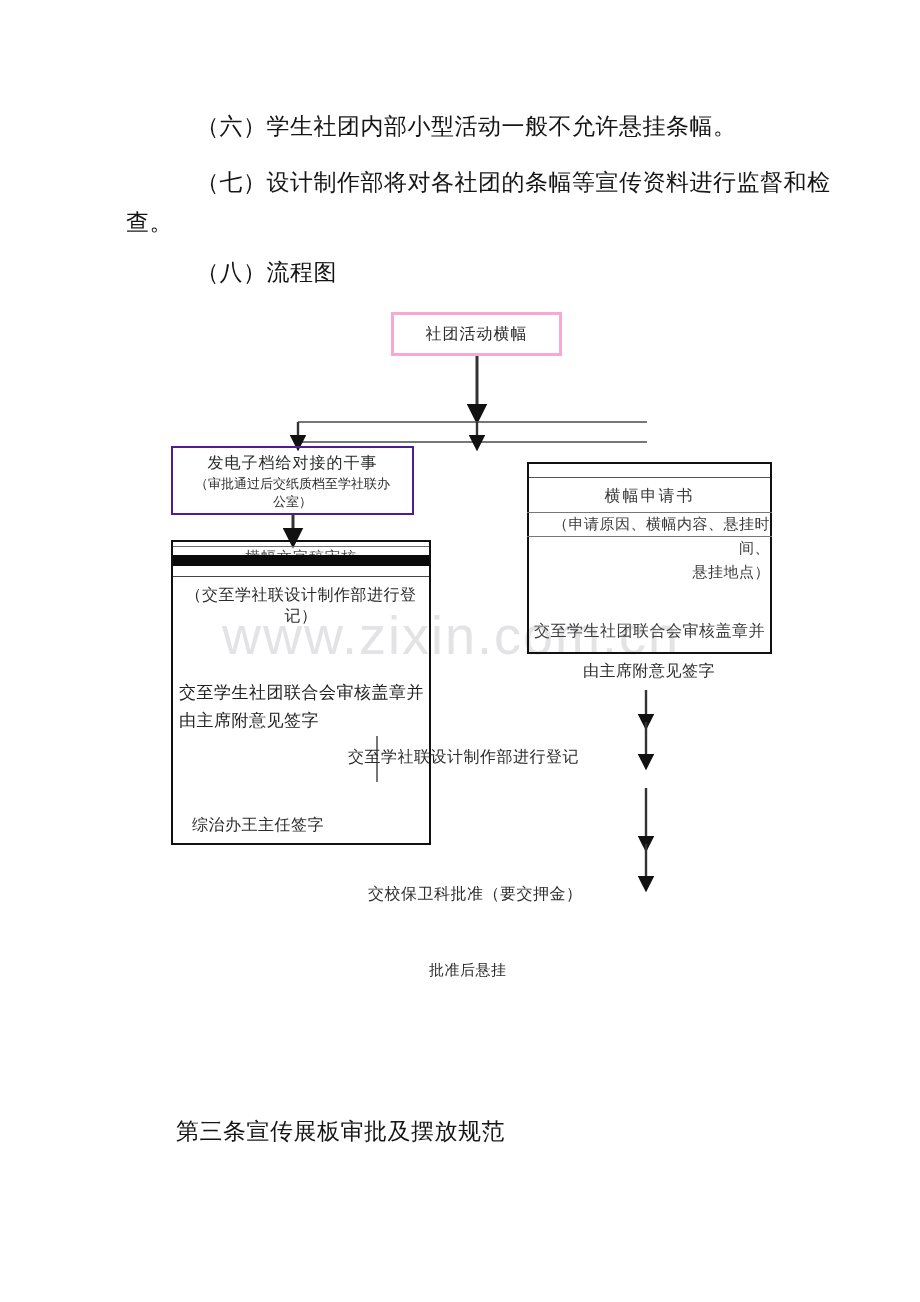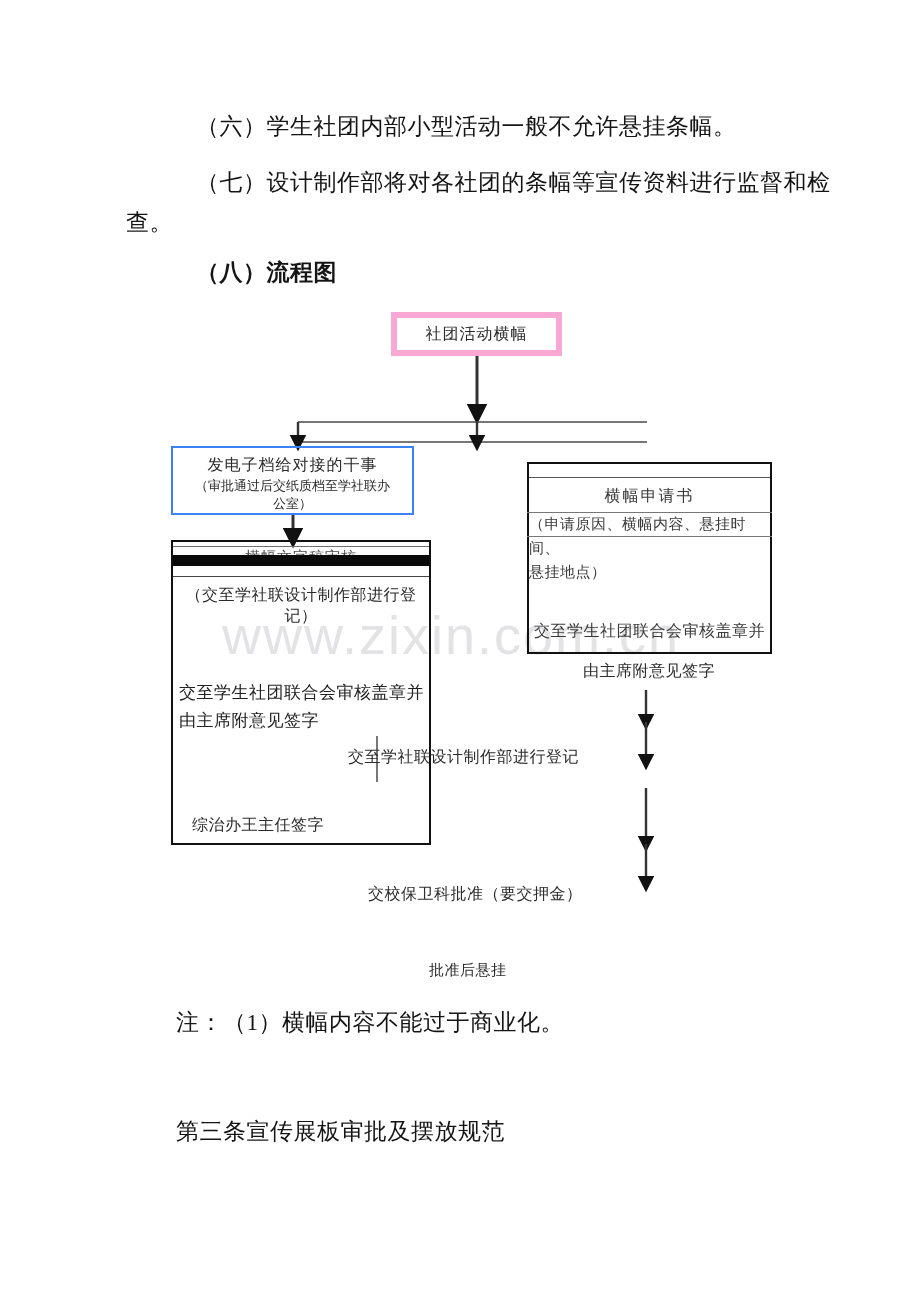--- a/index.html
+++ b/index.html
@@ -67,31 +67,31 @@
     line-height: 22px;
     color: #2b2b2b;
     text-align: center;
     white-space: pre-line;
   }
 
   
   #box-top {
     left: 391px; top: 312px;
     width: 171px; height: 44px;
-    border: 6px solid #f9a8d4;
+    border: 3px solid #f9a8d4;
     justify-content: center;
   }
   #box-top .fbox-text { font-size: 16px; letter-spacing: 1px; }
 
   
   #box-left-1 {
     left: 171px; top: 446px;
     width: 243px; height: 69px;
-    border: 2px solid #3b82f6;
-    justify-content: flex-end;
+    border: 2px solid #4c1d95;
+    justify-content: flex-start;
     padding-top: 3px;
   }
   #box-left-1 .line-a { font-size: 16px; letter-spacing: 1px; line-height: 24px; }
   #box-left-1 .line-b { font-size: 13px; line-height: 18px; letter-spacing: 0px; }
 
   
   #box-left-2 {
     left: 171px; top: 540px;
     width: 260px; height: 305px;
     border: 2px solid #111;
@@ -152,21 +152,21 @@
   }
   #box-right .title {
     margin-top: 8px;
     text-align: center;
     font-size: 16px;
     letter-spacing: 2px;
     color: #3a3a3a;
   }
   #box-right .detail {
     margin-top: 5px;
-    text-align: left;
+    text-align: right;
     font-size: 15px;
     line-height: 24px;
     letter-spacing: 0.5px;
     color: #3a3a3a;
     white-space: pre-line;
   }
   #box-right .inner-rule-a {
     position: absolute; left: -2px; right: -2px; top: 48px;
     height: 1px; background: #777;
   }
@@ -203,21 +203,21 @@
 <div id="page">
 
   <div id="watermark">www.zixin.com.cn</div>
 
   <div class="para" style="left:196px; top:163px; width:710px;">（七）设计制作部将对各社团的条幅等宣传资料进行监督和检</div>
 
   <div class="para" style="left:196px; top:107px; width:700px;">（六）学生社团内部小型活动一般不允许悬挂条幅。</div>
 
   <div class="para" style="left:126px; top:203px; width:200px;">查。</div>
 
-  <div class="para" style="left:196px; top:253px; width:400px;font-weight:bold;">（八）流程图</div>
+  <div class="para" style="left:196px; top:253px; width:400px;">（八）流程图</div>
 
   <svg id="wires" viewBox="0 0 920 1302" xmlns="http://www.w3.org/2000/svg">
     <defs>
       <marker id="ah" viewBox="0 0 10 10" refX="5" refY="5" markerWidth="7" markerHeight="7" orient="auto-start-reverse">
         <path d="M 0 0 L 10 5 L 0 10 z" fill="#111"></path>
       </marker>
     </defs>
 
     <line x1="477" y1="356" x2="477" y2="414" stroke="#333" stroke-width="3" marker-end="url(#ah)"></line>
 
@@ -276,18 +276,17 @@
     <div class="flabel" style="left:348px; top:745px;">交至学社联设计制作部进行登记</div>
 
     <div class="flabel" style="left:192px; top:813px;">综治办王主任签字</div>
 
     <div class="flabel" style="left:368px; top:882px;">交校保卫科批准（要交押金）</div>
 
     <div class="flabel" style="left:429px; top:958px; font-size:15px;">批准后悬挂</div>
 
   </div>
 
-  <div class="para" style="left:176px; top:1003px; width:700px;">注：（1）横幅内容不能过于商业化。</div>
 
 
   <div class="para" style="left:176px; top:1112px; width:700px;">第三条宣传展板审批及摆放规范</div>
 
 </div>
 
 </body></html>

